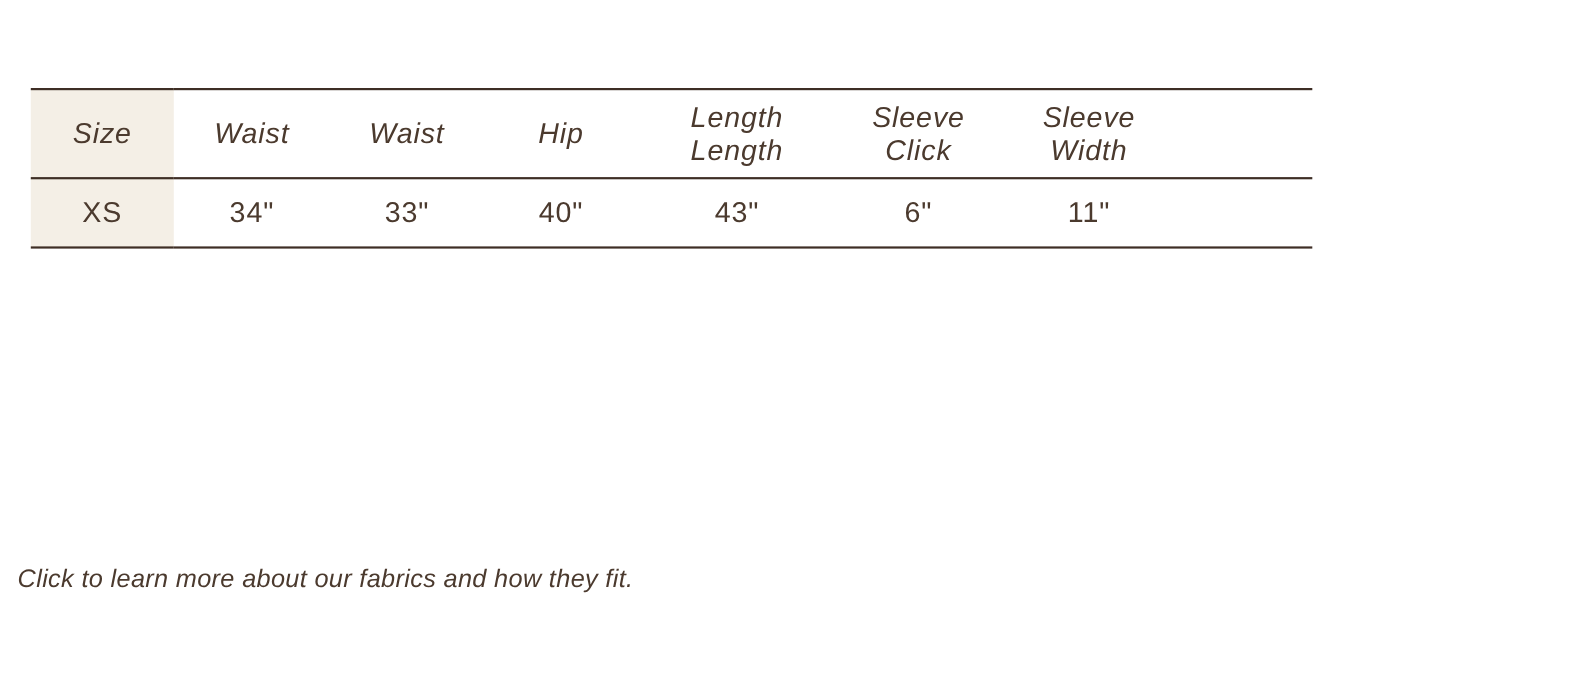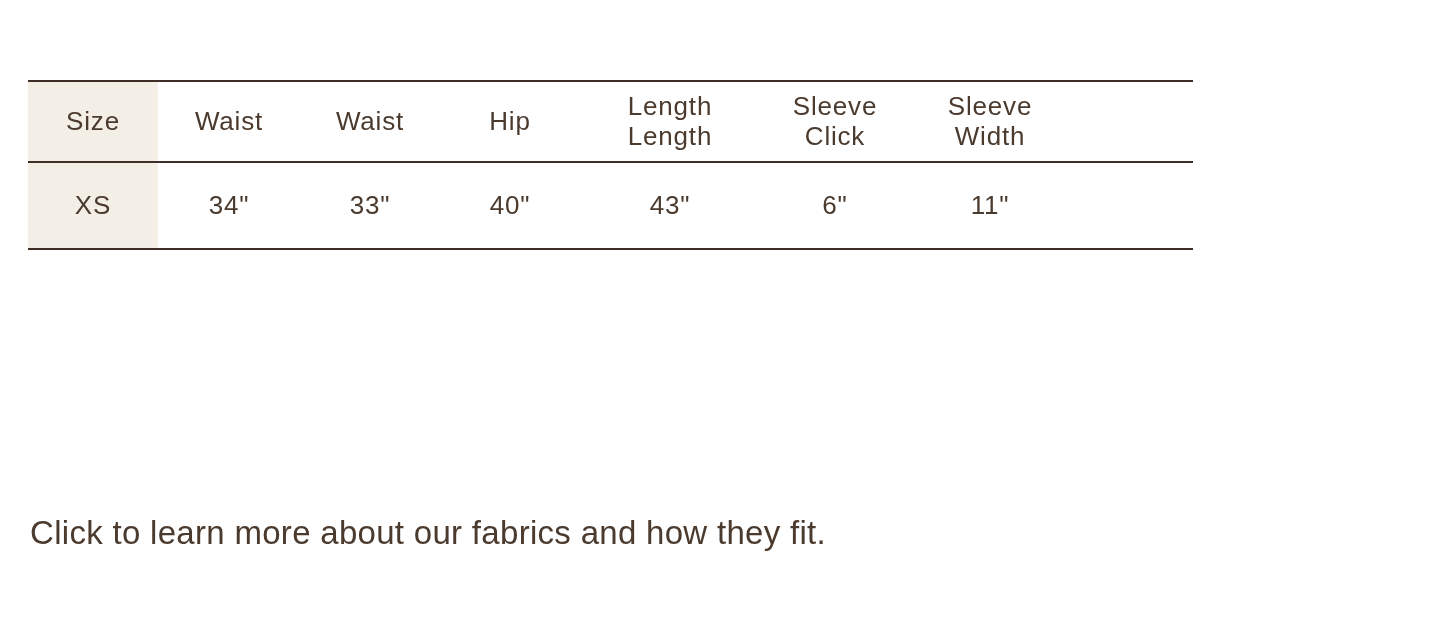--- a/index.html
+++ b/index.html
@@ -21,42 +21,43 @@
   table.size-chart tr{border-bottom:2px solid var(--border);}
   table.size-chart th, table.size-chart td{
     font-weight:400;
     font-size:26px;
     letter-spacing:0.8px;
     text-align:center;
     vertical-align:middle;
     color:var(--text);
     padding:0;
   }
-  table.size-chart thead tr{height:81px;}
-  table.size-chart tbody tr{height:87px;}
+  table.size-chart thead tr{height:81px;font-style:italic;}
+  table.size-chart tbody tr{height:63px;}
   .size-col{background:var(--beige);}
   th .hdr-inner{display:inline-block;max-width:118px;line-height:1.18;}
   .col-size{width:130px;}
   .col-bust{width:142px;}
   .col-waist{width:140px;}
   .col-hip{width:140px;}
   .col-front{width:180px;}
   .col-slvlen{width:150px;}
   .col-slvwid{width:160px;}
   .col-spacer{width:123px;}
   .footer-note{
     position:absolute;
-    left:30px;
+    left:16px;
     top:512px;
-    font-size:33px;
+    font-size:23px;
     letter-spacing:0.3px;
     color:var(--text);
     text-decoration:none;
     line-height:1.3;
     cursor:pointer;
+    font-style:italic;
   }
 </style>
 </head>
 <body>
 
 <div class="chart-wrap">
   <table class="size-chart">
     <colgroup>
       <col class="col-size">
         <col class="col-bust">

